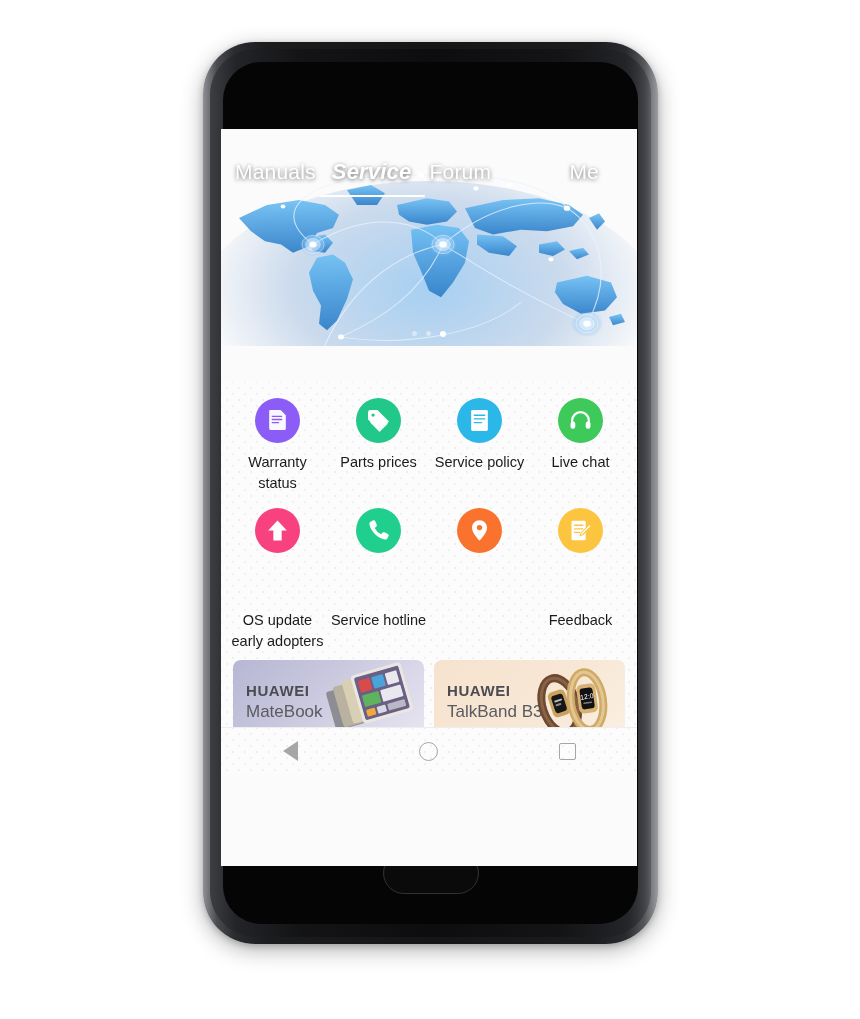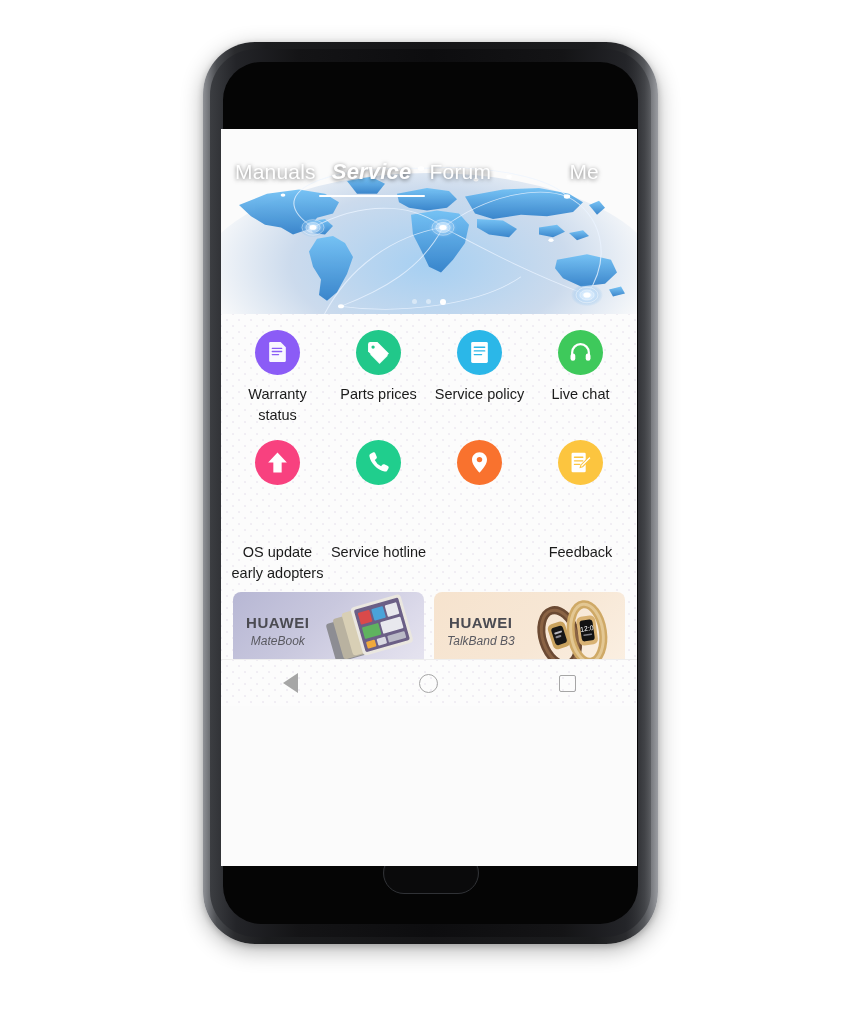--- a/index.html
+++ b/index.html
@@ -65,21 +65,21 @@
   }
 
   
   .screen {
     position: absolute; left: 221px; top: 129px;
     width: 416px; height: 737px; overflow: hidden; background: #fbfbfb;
   }
 
   
   .hero {
-    position: relative; width: 100%; height: 185px; overflow: hidden;
+    position: relative; width: 100%; height: 217px; overflow: hidden;
     background:
       radial-gradient(ellipse 62% 78% at 50% 92%, rgba(62,140,214,.55) 0%, rgba(20,58,120,0) 62%),
       radial-gradient(ellipse 120% 80% at 50% 100%, #1c5ba8 0%, #14407e 40%, #0a1f४8 100%),
       linear-gradient(180deg,#020817 0%,#061633 16%,#0c2c60 46%,#11407f 72%,#0c2a5c 100%);
     text-align: right;
   }
   .hero-glow {
     position:absolute; left:-6%; bottom:-42%; width:112%; height:118%;
     border-radius:50%;
     background: radial-gradient(ellipse at 50% 42%, rgba(74,160,232,.48) 0%, rgba(36,104,186,.22) 42%, rgba(12,42,92,0) 70%);
@@ -110,20 +110,21 @@
 
   
   .content {
     position: relative; background: #fcfcfc;
     background-image:
       radial-gradient(circle, rgba(180,160,200,.16) 0.7px, transparent 0.8px),
       radial-gradient(circle, rgba(180,160,200,.16) 0.7px, transparent 0.8px);
     background-size: 12px 12px, 12px 12px;
     background-position: 0 0, 6px 6px;
     height: 392px;
+    margin-top: 36px;
   }
 
   .grid { display: grid; grid-template-columns: repeat(4,1fr); padding: 8px 6px 0; }
   .cell {
     display: flex; flex-direction: column; align-items: center;
     padding-top: 8px; cursor: pointer;
   }
   .cell.row2 { padding-top: 14px; gap: 48px; }
   .ic {
     width: 45px; height: 45px; border-radius: 50%;
@@ -132,31 +133,31 @@
   }
   .ic svg { width: 25px; height: 25px; display: block; }
   .ic-label {
     font-size: 14.5px; color: #1b1b1b; text-align: center; line-height: 1.45;
     max-width: 96px;
   }
 
   .banners { display: flex; gap: 10px; padding: 8px 12px 0; }
   .banner {
     position: relative; flex: 1; height: 82px; border-radius: 8px;
-    overflow: hidden; cursor: pointer; text-align: center;
+    overflow: hidden; cursor: pointer;
   }
   .banner.matebook {
     background: linear-gradient(135deg,#b7b7d4 0%,#c9c8de 42%,#dcdaea 75%,#e8e6f1 100%);
   }
   .banner.talkband {
     background: linear-gradient(135deg,#f6e3ce 0%,#f7e7d5 55%,#fbf0e3 100%);
   }
   .b-text { position: absolute; left: 13px; top: 22px; }
   .b-brand { font-size: 15px; font-weight: bold; color: #4b4b52; letter-spacing: .6px; }
-  .b-model { font-size: 12px; color: #5a5a61; margin-top: 3px; font-style: italic; }
+  .b-model { font-size: 17px; color: #5a5a61; margin-top: 3px; }
   .b-art { position: absolute; right: 4px; top: 0; bottom: 0; width: 96px; }
   .b-art svg { width: 100%; height: 100%; }
 
   .divider { height: 1px; background: #e6e6e6; margin: 0; }
 
   
   .navbar {
     position: absolute; left: 0; bottom: 0; width: 100%; height: 47px;
     background: #fcfcfc;
     background-image:

